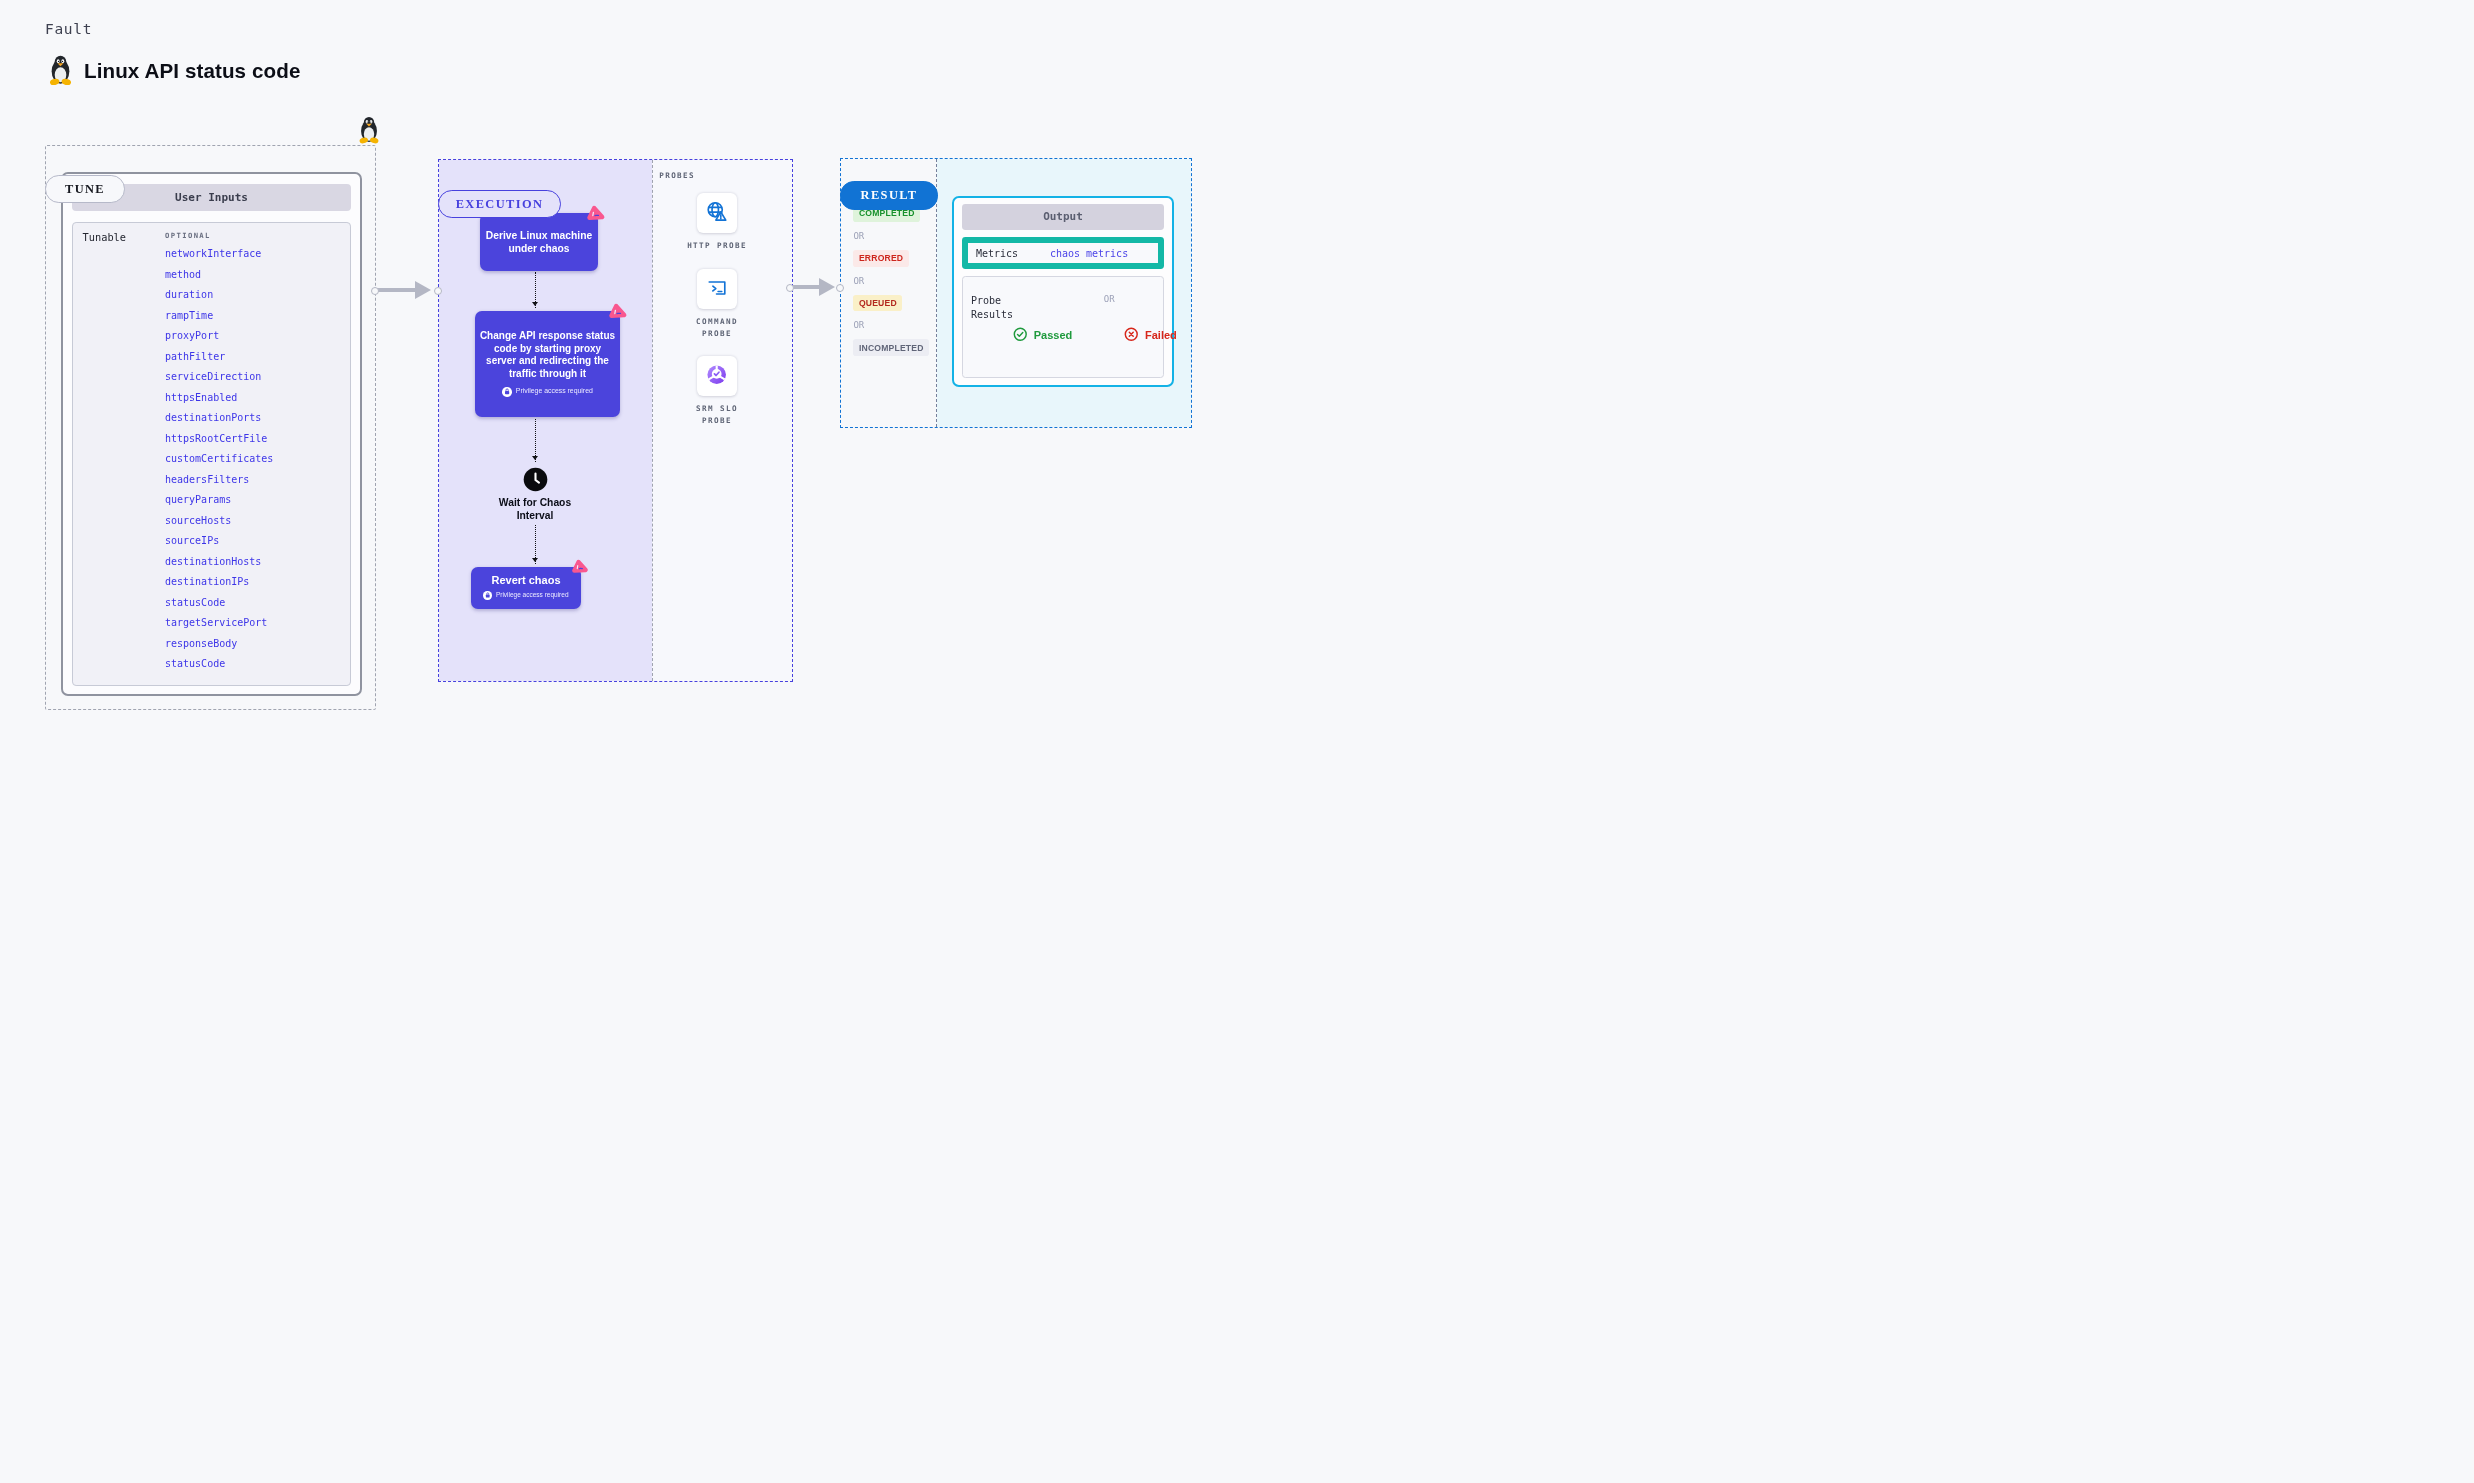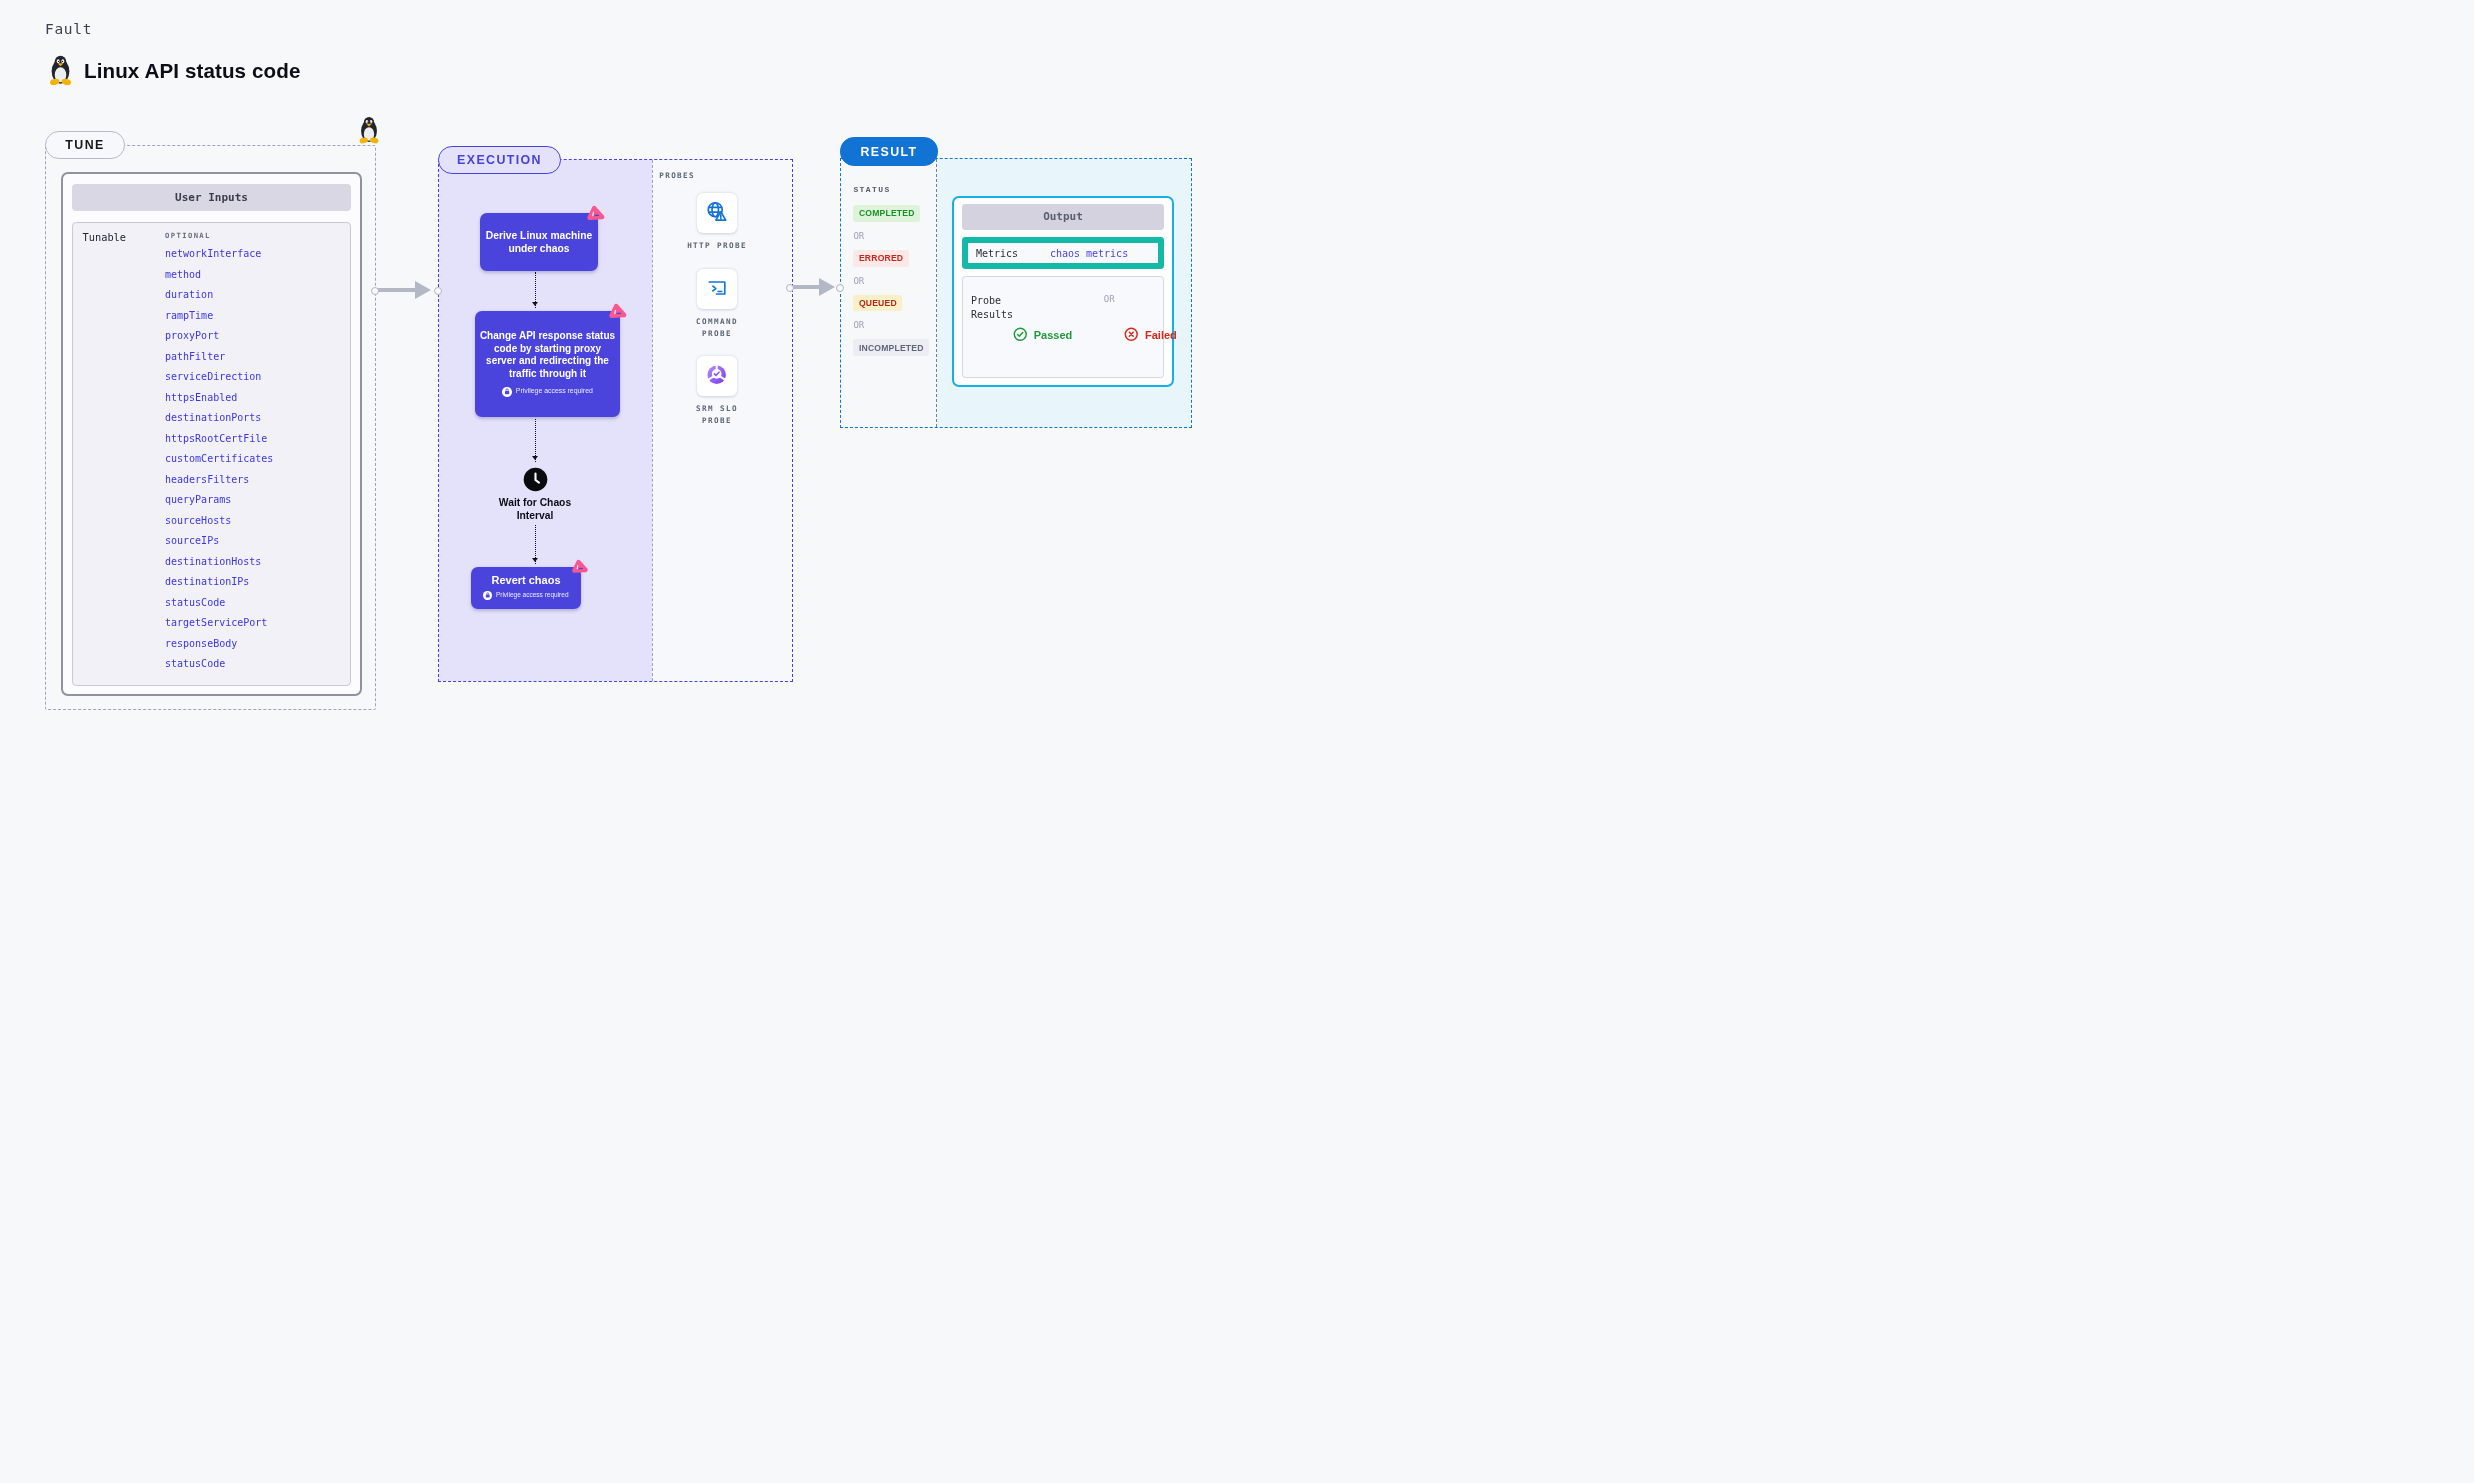--- a/index.html
+++ b/index.html
@@ -7,22 +7,22 @@
           font-family:"Liberation Sans",sans-serif;}
 
   
   .fault-label{position:absolute;left:45px;top:20.6px;font-family:"DejaVu Sans Mono",monospace;
     font-size:14.5px;color:#3E4150;letter-spacing:0.7px;}
   .title-row{position:absolute;left:48px;top:55px;display:flex;align-items:center;gap:11px;}
   .page-title{font-size:20.6px;font-weight:bold;color:#0C0E16;letter-spacing:0.1px;}
 
   
   .pill{position:absolute;display:flex;align-items:center;justify-content:center;
-    font-family:Liberation Sans, sans-serif;font-weight:bold;font-size:12.4px;letter-spacing:1.4px;
-    border-radius:13.8px;z-index:6;}
+    font-family:Liberation Serif, serif;font-weight:bold;font-size:12.4px;letter-spacing:1.4px;
+    border-radius:13.8px;z-index:6;margin-top:44px;}
   .pill-tune{left:45px;top:131px;width:78px;height:26px;background:#F7F8FB;
     border:1.4px solid #B6B9C9;color:#16181F;}
   .pill-exec{left:438px;top:146px;width:121px;height:26px;background:#E4E2FA;
     border:1.4px solid #4741DE;color:#4741DE;}
   .pill-result{left:840px;top:137px;width:96px;height:27px;background:#1173D4;
     border:1.4px solid #1173D4;color:#FFFFFF;}
 
   
   .tune-box{position:absolute;left:45px;top:145px;width:329px;height:563px;
     border:1.4px dashed #A0A4B0;border-radius:2.1px;}

